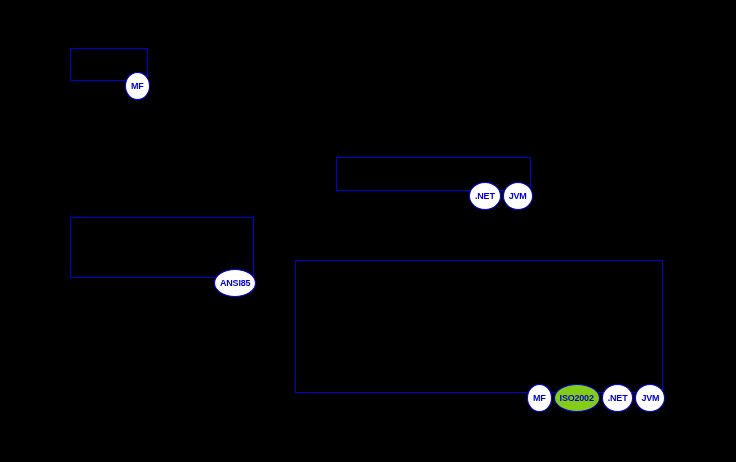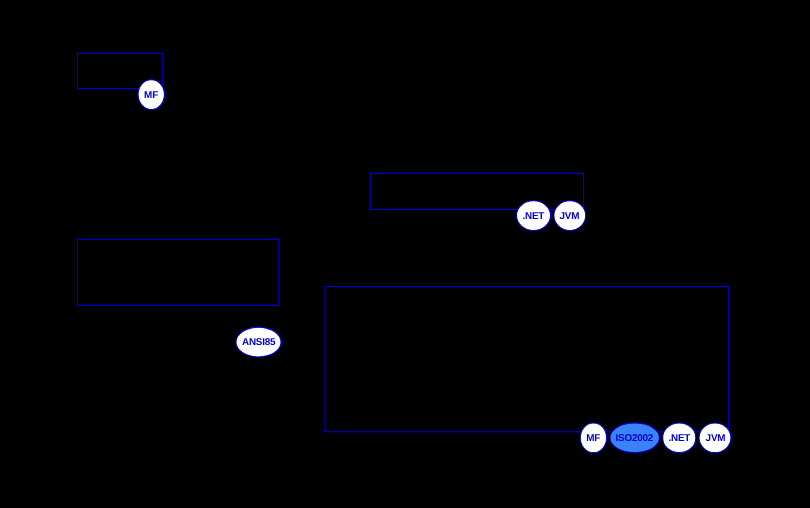--- a/index.html
+++ b/index.html
@@ -70,25 +70,25 @@
     <div class="node" style="left: 336px; top: 157px; width: 195px; height: 34px; border-color: rgb(0, 0, 216);">
       <div class="node-label" style="color: rgb(0, 0, 216);"></div>
     </div>
     <div class="badge-row" style="left: 469px; top: 182px;">
       <div class="badge" style="background: rgb(255, 255, 255); color: rgb(0, 0, 204); border-color: rgb(0, 0, 216);">.NET</div>
       <div class="badge" style="background: rgb(255, 255, 255); color: rgb(0, 0, 204); border-color: rgb(0, 0, 216);">JVM</div>
     </div>
     <div class="node" style="left: 70px; top: 217px; width: 184px; height: 61px; border-color: rgb(0, 0, 216);">
       <div class="node-label" style="color: rgb(0, 0, 216);"></div>
     </div>
-    <div class="badge-row" style="left: 214px; top: 269px; margin-top: 28px;">
+    <div class="badge-row" style="left: 214px; top: 269px;">
       <div class="badge" style="background: rgb(255, 255, 255); color: rgb(0, 0, 204); border-color: rgb(0, 0, 216);">ANSI85</div>
     </div>
     <div class="node" style="left: 295px; top: 260px; width: 368px; height: 133px; border-color: rgb(0, 0, 216);">
       <div class="node-label" style="color: rgb(0, 0, 216);"></div>
     </div>
     <div class="badge-row" style="left: 527px; top: 384px;">
       <div class="badge" style="background: rgb(255, 255, 255); color: rgb(0, 0, 204); border-color: rgb(0, 0, 216);">MF</div>
-      <div class="badge" style="background: #3b82f6; color: rgb(0, 0, 204); border-color: rgb(0, 0, 216); text-align: right;">ISO2002</div>
+      <div class="badge" style="background: #84cc16; color: rgb(0, 0, 204); border-color: rgb(0, 0, 216); text-align: right;">ISO2002</div>
       <div class="badge" style="background: rgb(255, 255, 255); color: rgb(0, 0, 204); border-color: rgb(0, 0, 216);">.NET</div>
       <div class="badge" style="background: rgb(255, 255, 255); color: rgb(0, 0, 204); border-color: rgb(0, 0, 216);">JVM</div>
     </div>
   </div>
 
 </body></html>

